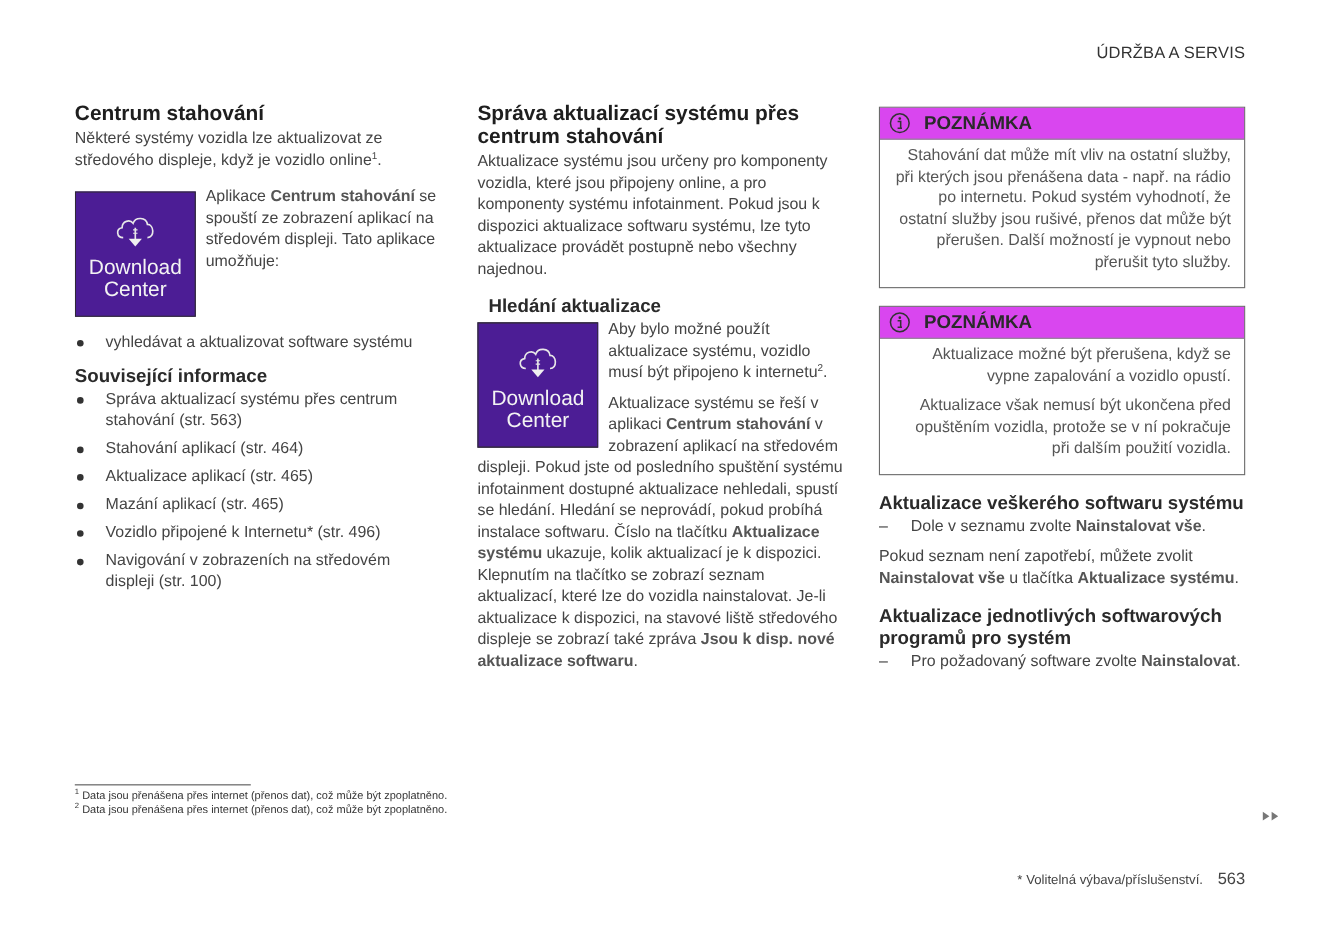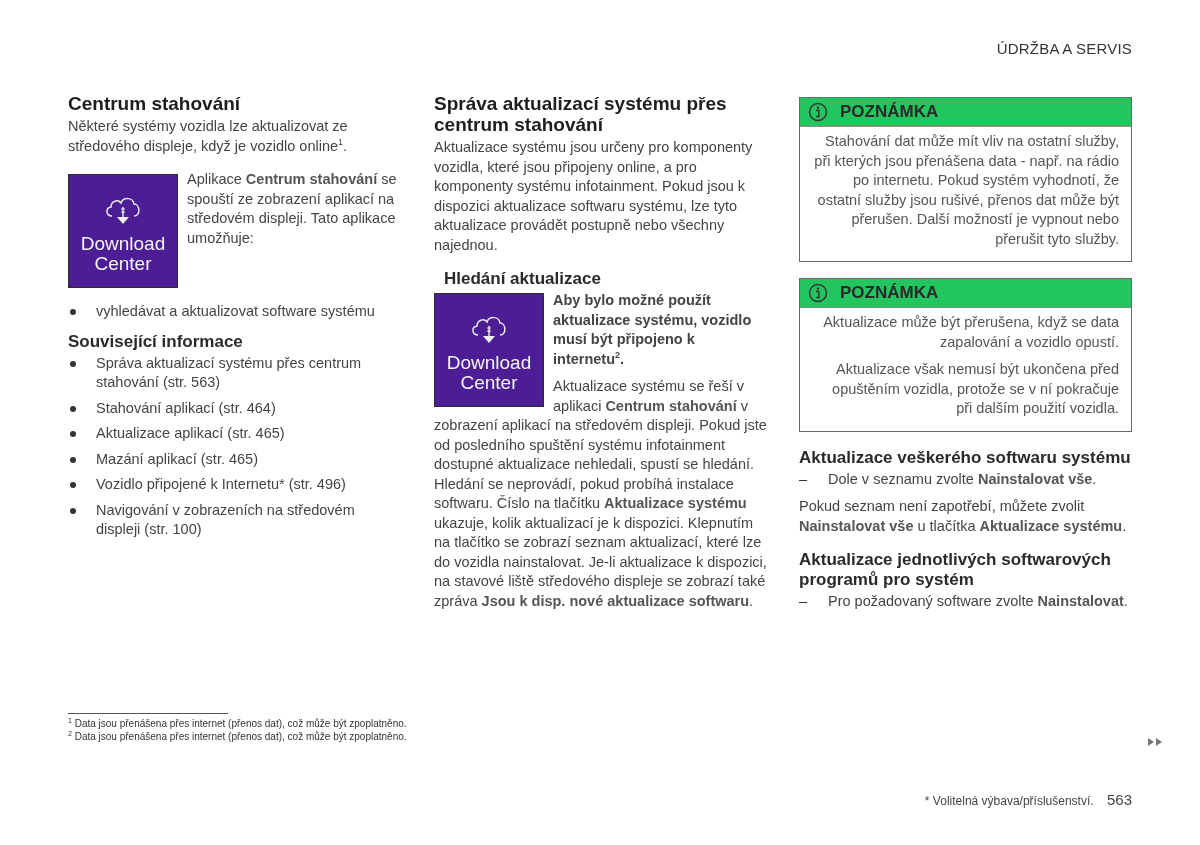--- a/index.html
+++ b/index.html
@@ -54,21 +54,21 @@
   .dash-item {
     position: relative; padding-left: 29px; font-size: 14.5px;
     line-height: 19.5px; color: #444; margin-bottom: 8px;
   }
   .dash-item .dash { position: absolute; left: 0; top: 0; color: #333; }
 
   .note {
     border: 1px solid #6a6a6a; margin-bottom: 16px;
   }
   .note-head {
-    background: #22c55e; border-bottom: 1px solid #8a8a8a;
+    background: #d946ef; border-bottom: 1px solid #8a8a8a;
     height: 28px; display: flex; align-items: center; padding-left: 8px;
   }
   .note-head .title {
     font-size: 17px; font-weight: bold; color: #2a2a2a; margin-left: 12px;
   }
   .note-body { padding: 5px 12px 4px 12px; }
   .note-body p { color: #555; margin-bottom: 8px; text-align: right; }
 
   .footnote-rule {
     position: absolute; left: 68px; top: 713px; width: 160px; height: 1px; background: #555;
@@ -137,21 +137,21 @@
       <line x1="20" y1="15" x2="20" y2="26" stroke="#e8e8e8" stroke-width="1.5"></line>
       <line x1="18" y1="17" x2="22" y2="17" stroke="#e8e8e8" stroke-width="1"></line>
       <line x1="18" y1="20" x2="22" y2="20" stroke="#e8e8e8" stroke-width="1"></line>
       <polygon points="14,25 26,25 20,32" fill="#f0f0f0"></polygon>
     </svg>
     <div class="tl">
       <div>Download</div>
       <div>Center</div>
     </div>
   </div>
-  <p style="margin-top:0;font-weight:bold;"><span>Aby bylo možné použít aktualizace systému, vozidlo musí být připojeno k internetu</span><sup>2</sup><span>.</span></p>
+  <p style="margin-top:0;"><span>Aby bylo možné použít aktualizace systému, vozidlo musí být připojeno k internetu</span><sup>2</sup><span>.</span></p>
   <p><span>Aktualizace systému se řeší v aplikaci </span><b class="term">Centrum stahování</b><span> v zobrazení aplikací na středovém displeji. Pokud jste od posledního spuštění systému infotainment dostupné aktualizace nehledali, spustí se hledání. Hledání se neprovádí, pokud probíhá instalace softwaru. Číslo na tlačítku </span><b class="term">Aktualizace systému</b><span> ukazuje, kolik aktualizací je k dispozici. Klepnutím na tlačítko se zobrazí seznam aktualizací, které lze do vozidla nainstalovat. Je-li aktualizace k dispozici, na stavové liště středového displeje se zobrazí také zpráva </span><b class="term">Jsou k disp. nové aktualizace softwaru</b><span>.</span></p>
 </div>
 
 <div class="col col3" style="top:97px;">
   <div class="note">
     <div class="note-head">
       <svg width="20" height="20" viewBox="0 0 20 20">
         <circle cx="10" cy="10" r="8.5" fill="none" stroke="#333" stroke-width="1.4"></circle>
         <circle cx="10" cy="5.8" r="1.2" fill="#333"></circle>
         <path d="M8 8.5 H10.8 V14.5 H12 M8 14.5 H12" fill="none" stroke="#333" stroke-width="1.4"></path>
@@ -166,21 +166,21 @@
   <div class="note">
     <div class="note-head">
       <svg width="20" height="20" viewBox="0 0 20 20">
         <circle cx="10" cy="10" r="8.5" fill="none" stroke="#333" stroke-width="1.4"></circle>
         <circle cx="10" cy="5.8" r="1.2" fill="#333"></circle>
         <path d="M8 8.5 H10.8 V14.5 H12 M8 14.5 H12" fill="none" stroke="#333" stroke-width="1.4"></path>
       </svg>
       <span class="title">POZNÁMKA</span>
     </div>
     <div class="note-body">
-      <p>Aktualizace může být přerušena, když se data zapalování a vozidlo opustí.</p>
+      <p>Aktualizace možné být přerušena, když se vypne zapalování a vozidlo opustí.</p>
       <p>Aktualizace však nemusí být ukončena před opuštěním vozidla, protože se v ní pokračuje při dalším použití vozidla.</p>
     </div>
   </div>
 
   <h3 style="margin-top:4px;">Aktualizace veškerého softwaru systému</h3>
   <div class="dash-item">
     <span class="dash">–</span><span>Dole v seznamu zvolte </span><b class="term">Nainstalovat vše</b><span>.</span>
   </div>
   <p><span>Pokud seznam není zapotřebí, můžete zvolit </span><b class="term">Nainstalovat vše</b><span> u tlačítka </span><b class="term">Aktualizace systému</b><span>.</span></p>
 

